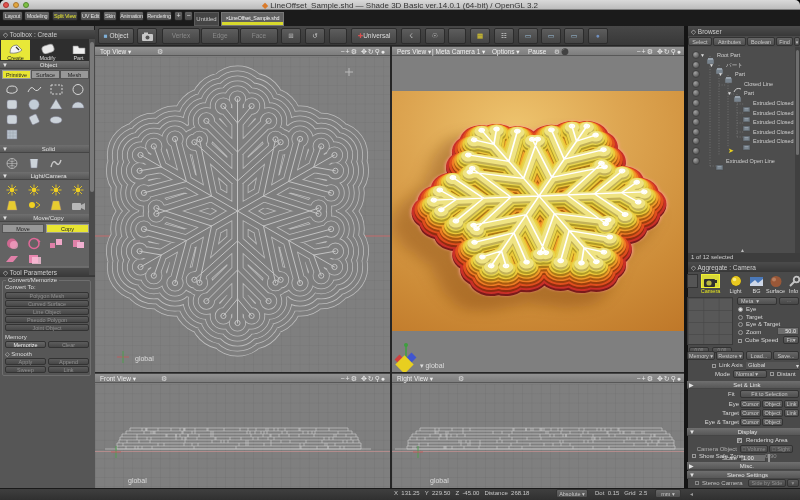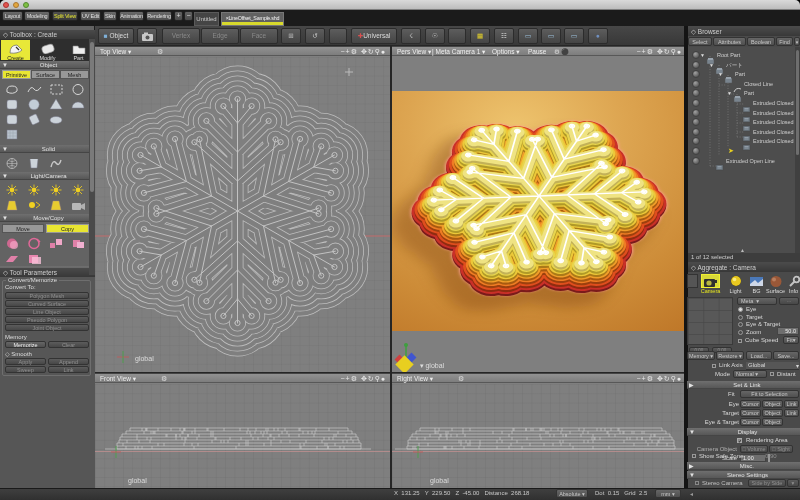--- a/index.html
+++ b/index.html
@@ -5,20 +5,21 @@
 .abs{position:absolute}
 .hdrbar{background:linear-gradient(#4a4a4a,#383838);color:#cfcfcf}
 .sechdr{background:linear-gradient(#6f6f6f,#575757);color:#e2e2e2;text-align:center;border-bottom:1px solid #454545}
 .gbtn{background:linear-gradient(#666,#4f4f4f);border:1px solid #333;border-radius:2px;color:#c9c9c9;text-align:center}
 .dbtn{background:linear-gradient(#5c5c5c,#474747);border:1px solid #333;border-radius:2px;color:#8f8f8f;text-align:center}
 </style></head><body>
 <div class="abs" style="left:0;top:0;width:800px;height:10px;background:linear-gradient(#d9d9d9,#bcbcbc);border-bottom:1px solid #7d7d7d;border-radius:5px 5px 0 0">
 <div class="abs" style="left:3px;top:2px;width:6px;height:6px;border-radius:50%;background:#e2554e;border:0.5px solid #a33"></div>
 <div class="abs" style="left:13px;top:2px;width:6px;height:6px;border-radius:50%;background:#e2a73e;border:0.5px solid #a73"></div>
 <div class="abs" style="left:22.5px;top:2px;width:6px;height:6px;border-radius:50%;background:#7ec043;border:0.5px solid #583"></div>
+<div class="abs" style="left:0;top:1px;width:800px;text-align:center;font-size:8px;color:#333"><span style="color:#d97a2a">◆</span> LineOffset_Sample.shd — Shade 3D Basic ver.14.0.1 (64-bit) / OpenGL 3.2</div>
 </div>
 <div class="abs" style="left:0;top:10px;width:800px;height:16px;background:#1b1b1b"></div>
 <div class="abs" style="left:2px;top:11px;width:21px;height:10px;background:linear-gradient(#6a6a6a,#505050);border:1px solid #222;border-radius:2px;color:#e0e0e0;font-size:5.5px;letter-spacing:-0.2px;white-space:nowrap;overflow:hidden;text-align:center;line-height:9px">Layout</div>
 <div class="abs" style="left:24px;top:11px;width:26px;height:10px;background:linear-gradient(#6a6a6a,#505050);border:1px solid #222;border-radius:2px;color:#e0e0e0;font-size:5.5px;letter-spacing:-0.2px;white-space:nowrap;overflow:hidden;text-align:center;line-height:9px">Modeling</div>
 <div class="abs" style="left:52px;top:11px;width:26px;height:10px;background:linear-gradient(#505050,#3a3a3a);border:1px solid #222;border-radius:2px;color:#e8e832;font-size:5.5px;letter-spacing:-0.2px;white-space:nowrap;overflow:hidden;text-align:center;line-height:9px">Split View</div>
 <div class="abs" style="left:80px;top:11px;width:21px;height:10px;background:linear-gradient(#6a6a6a,#505050);border:1px solid #222;border-radius:2px;color:#e0e0e0;font-size:5.5px;letter-spacing:-0.2px;white-space:nowrap;overflow:hidden;text-align:center;line-height:9px">UV Edit</div>
 <div class="abs" style="left:103px;top:11px;width:14px;height:10px;background:linear-gradient(#6a6a6a,#505050);border:1px solid #222;border-radius:2px;color:#e0e0e0;font-size:5.5px;letter-spacing:-0.2px;white-space:nowrap;overflow:hidden;text-align:center;line-height:9px">Skin</div>
 <div class="abs" style="left:119px;top:11px;width:25px;height:10px;background:linear-gradient(#6a6a6a,#505050);border:1px solid #222;border-radius:2px;color:#e0e0e0;font-size:5.5px;letter-spacing:-0.2px;white-space:nowrap;overflow:hidden;text-align:center;line-height:9px">Animation</div>
 <div class="abs" style="left:146px;top:11px;width:26px;height:10px;background:linear-gradient(#6a6a6a,#505050);border:1px solid #222;border-radius:2px;color:#e0e0e0;font-size:5.5px;letter-spacing:-0.2px;white-space:nowrap;overflow:hidden;text-align:center;line-height:9px">Rendering</div>
 <div class="abs" style="left:174px;top:11px;width:9px;height:10px;background:linear-gradient(#636363,#4a4a4a);border:1px solid #222;border-radius:2px;color:#ddd;font-size:7px;text-align:center;line-height:8px">+</div>

